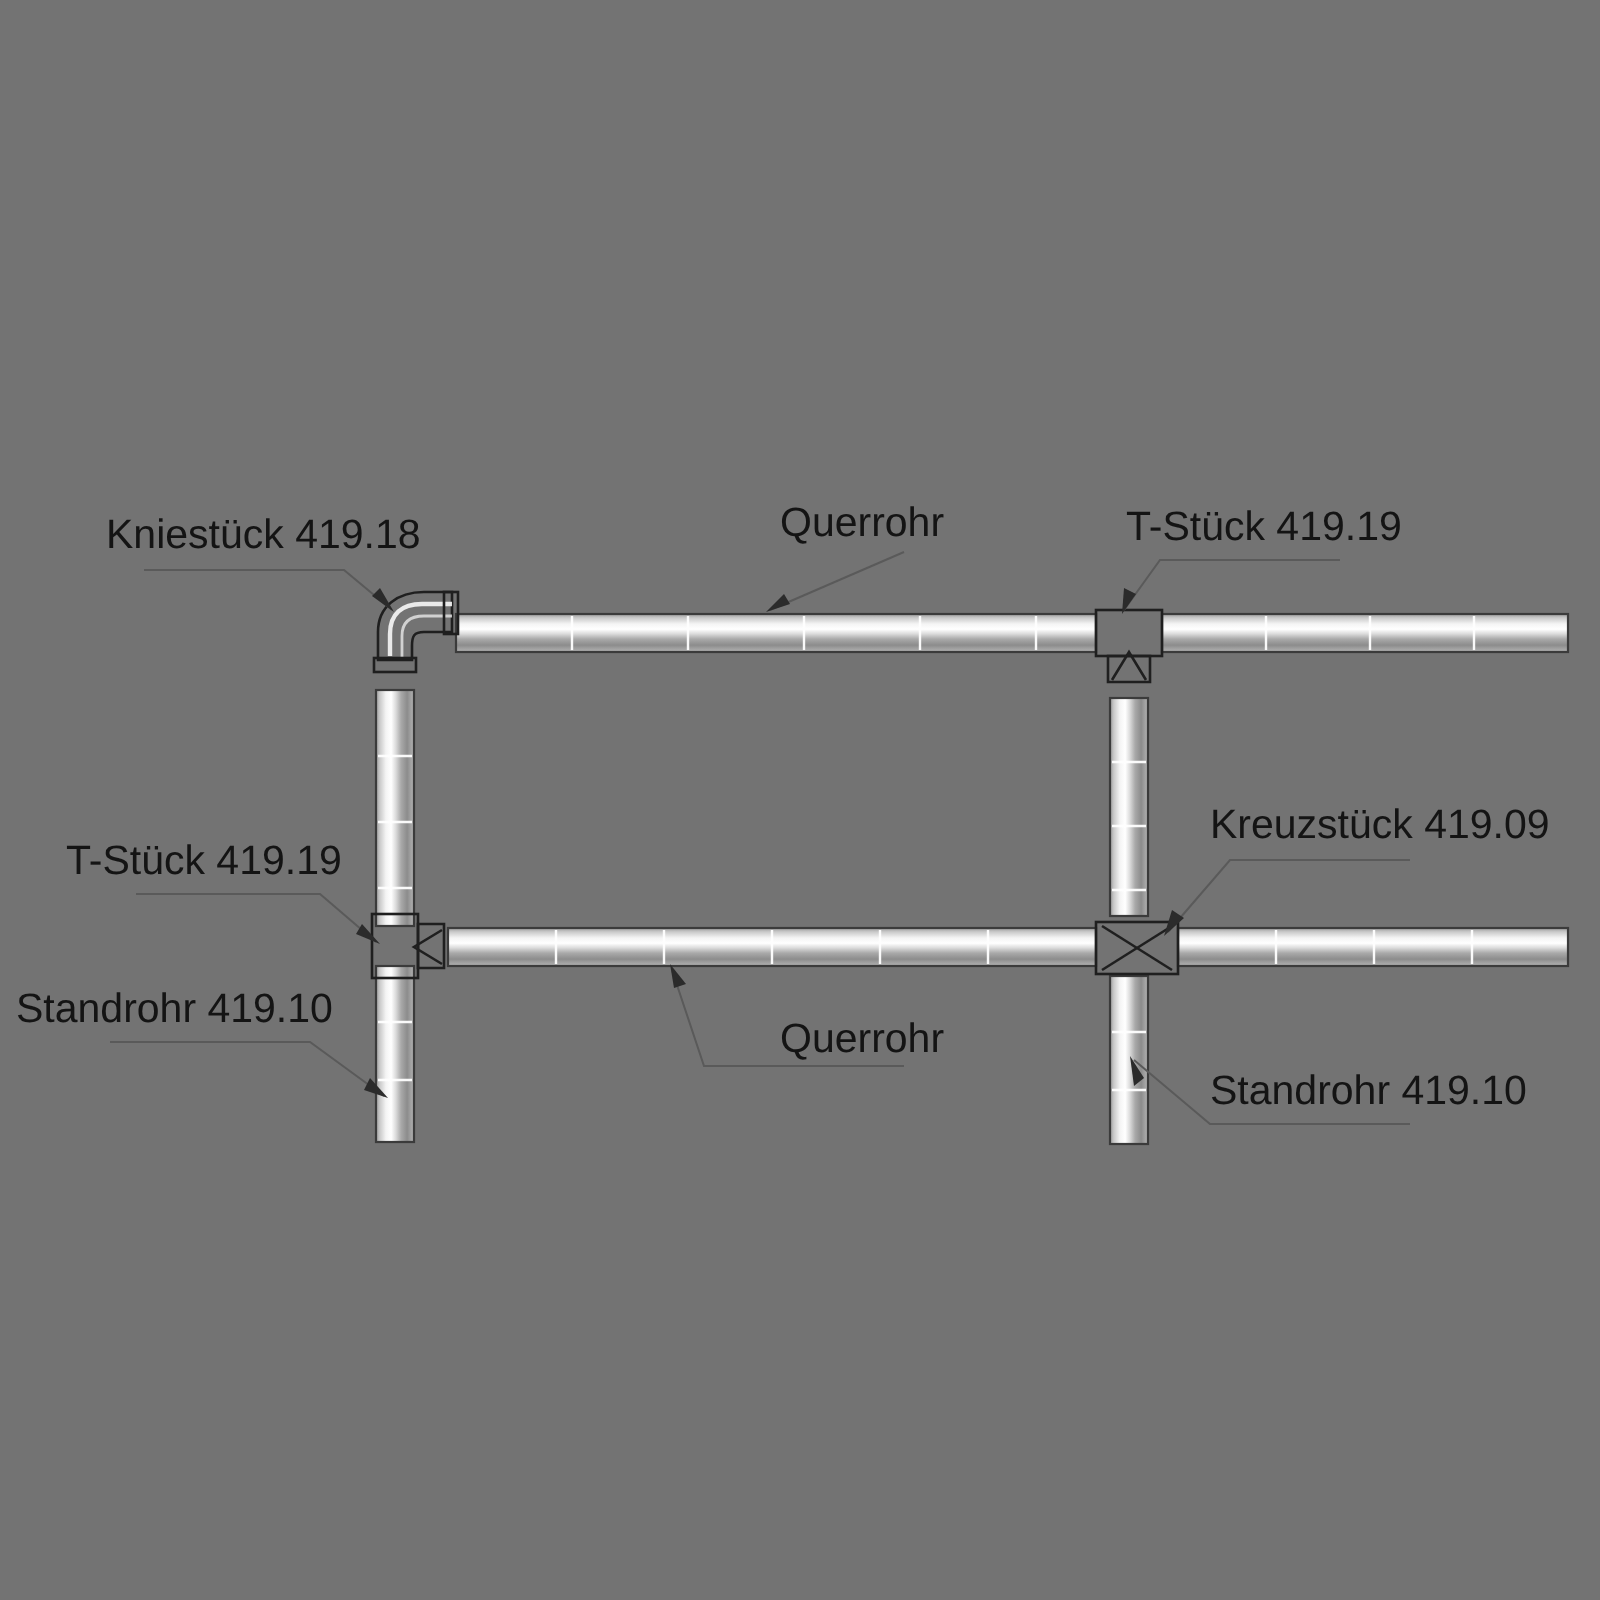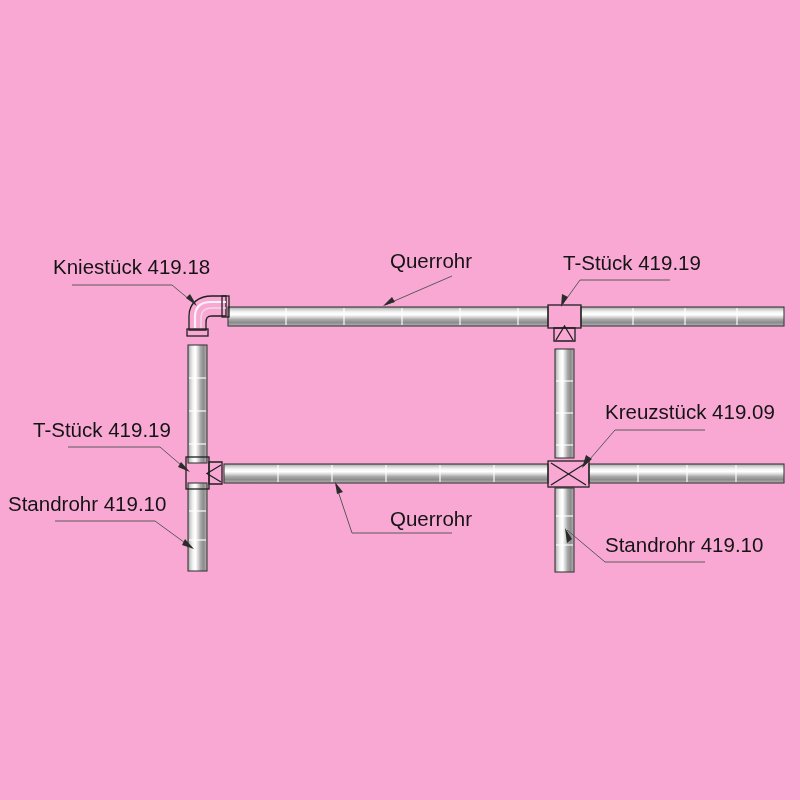--- a/index.html
+++ b/index.html
@@ -4,21 +4,21 @@
 <style>
   html, body {
     margin: 0;
     padding: 0;
     background: #ffffff;
   }
   #stage {
     position: relative;
     width: 800px;
     height: 800px;
-    background: #f9a8d4;
+    background: #737373;
     overflow: hidden;
     font-family: "Liberation Sans", sans-serif;
   }
   #svg-root {
     position: absolute;
     left: 0;
     top: 0;
     width: 800px;
     height: 800px;
   }

